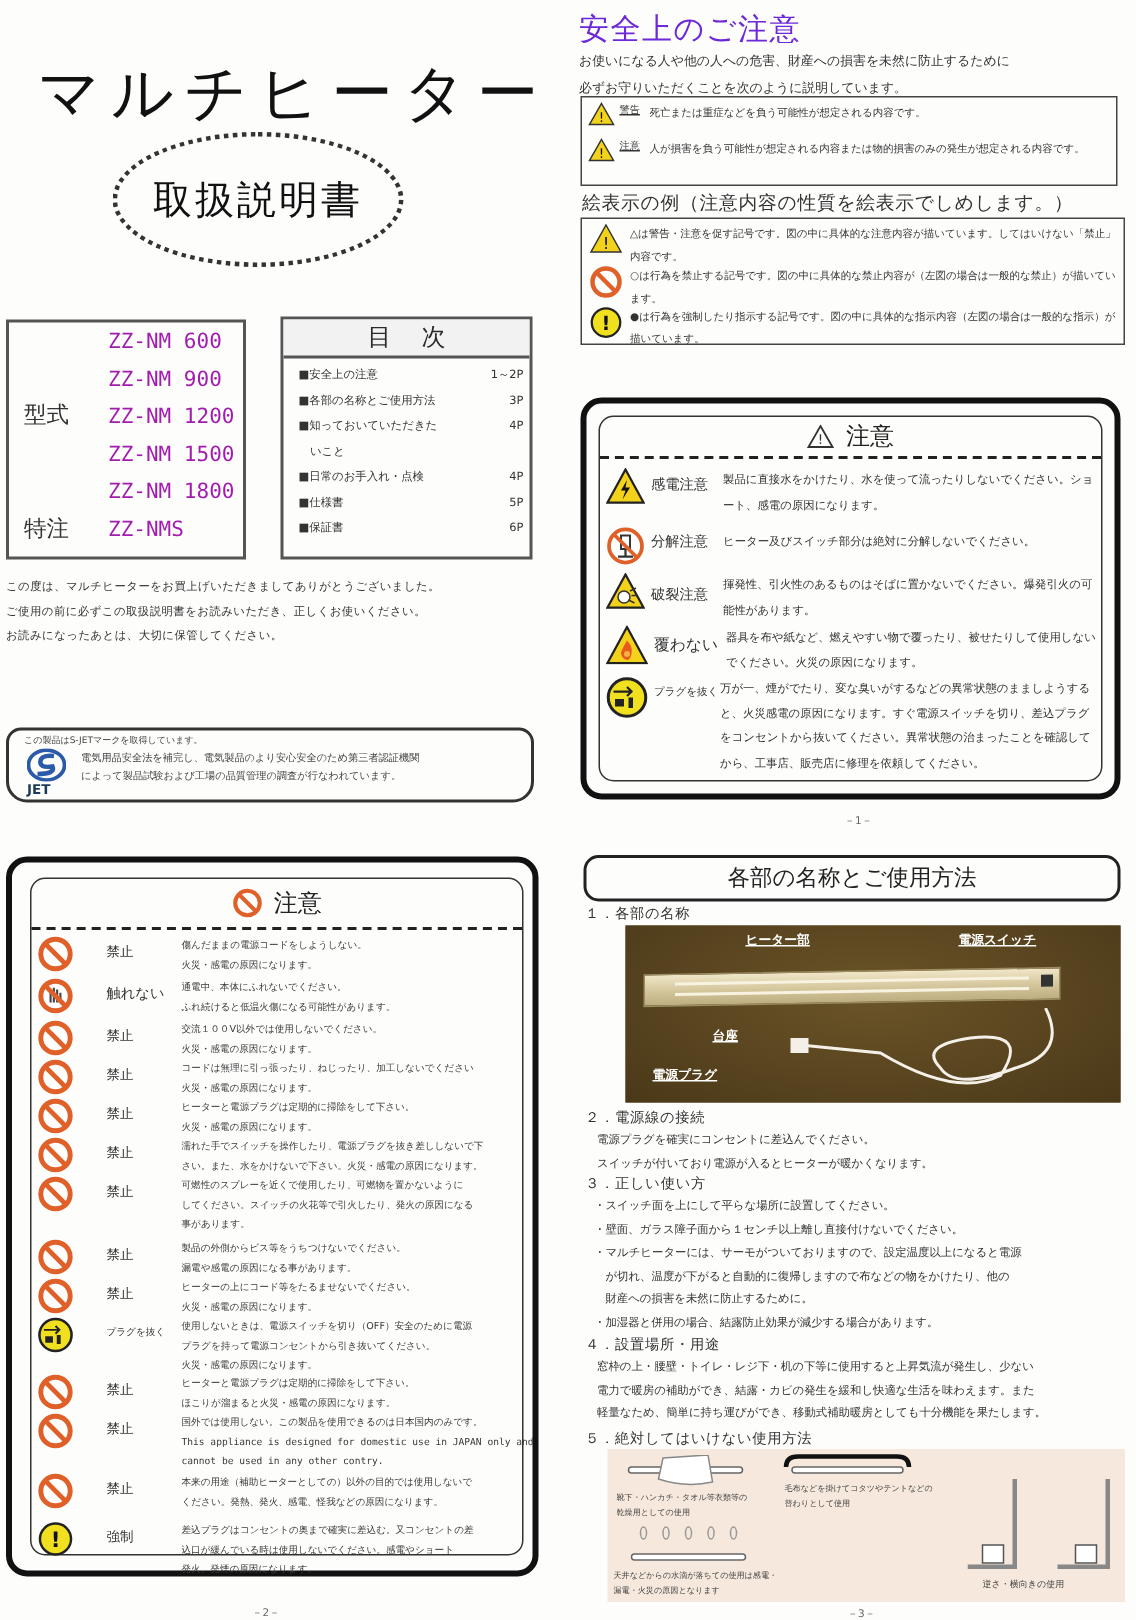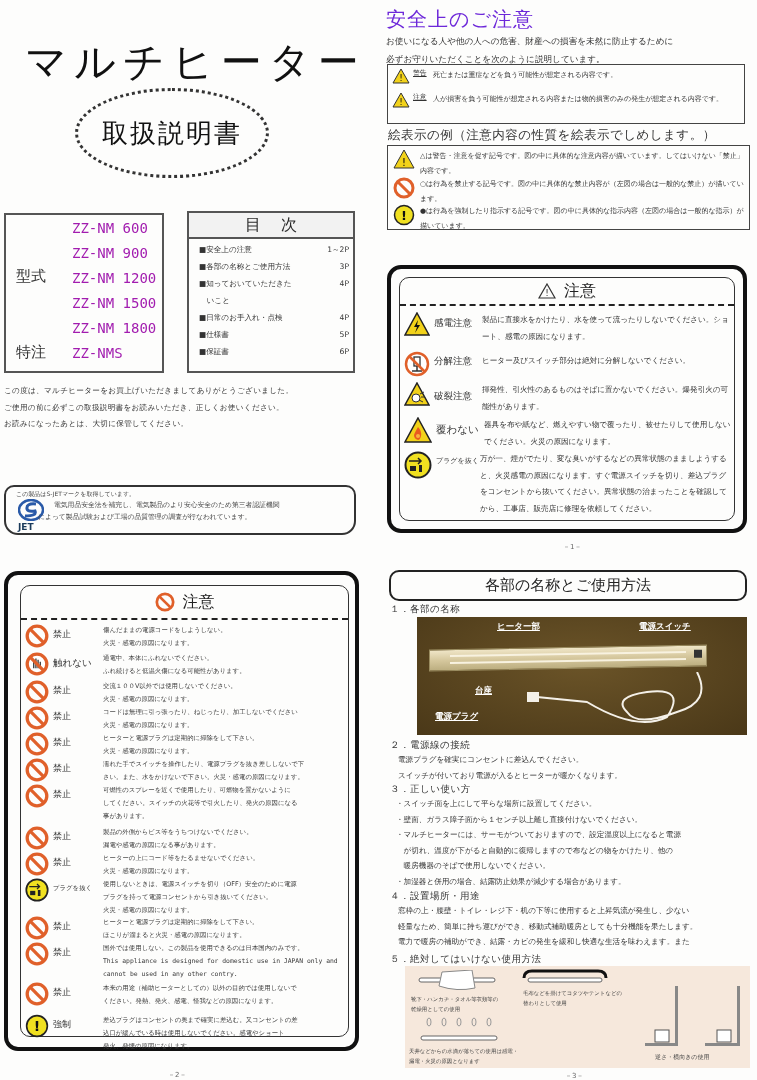--- a/index.html
+++ b/index.html
@@ -39,21 +39,21 @@
   .caution-head { height: 28px; border-bottom: 2px dashed #222; display: flex; justify-content: center; align-items: center; font-size: 16px; color: #222; gap: 8px; }
   .c1-row { position: absolute; left: 4px; display: flex; align-items: flex-start; }
   .c1-row .lbl { font-size: 9.5px; width: 48px; margin-left: 4px; color: #333; }
   .c1-row .txt { font-size: 7.6px; line-height: 16.5px; color: #333; width: 250px; }
   .pagenum { font-size: 7px; color: #666; }
 
   
   #caution2-outer { left: 4px; top: 571px; width: 355px; height: 480px; border: 4px solid #111; border-radius: 14px; }
   #caution2-inner { position: absolute; left: 12px; top: 10px; right: 6px; bottom: 10px; border: 1.5px solid #333; border-radius: 10px; }
   .c2-row { position: absolute; left: 4px; display: flex; align-items: flex-start; }
-  .c2-row .lbl { font-size: 9px; width: 50px; margin-left: 4px; color: #333; }
+  .c2-row .lbl { font-size: 9px; width: 50px; margin-left: 22px; color: #333; }
   .c2-row .txt { font-size: 6.4px; line-height: 13px; color: #3a3a3a; width: 240px; }
 
   
   #names-title-box { left: 389px; top: 570px; width: 358px; height: 31px; border: 2px solid #222; border-radius: 10px; display: flex; align-items: center; justify-content: center; font-size: 15px; color: #222; }
   .sec-h { position: absolute; left: 390px; font-size: 9.5px; color: #333; letter-spacing: 0.5px; }
   .sec-p { position: absolute; left: 398px; font-size: 7.6px; line-height: 15.5px; color: #333; width: 356px; }
   #photo { left: 417px; top: 617px; width: 330px; height: 118px; background: #5a4520; background-image: radial-gradient(ellipse at 50% 40%, #6b5428 0%, #4a3818 100%); }
   #heater-bar { position: absolute; left: 12px; top: 30px; width: 278px; height: 22px; background: linear-gradient(#f0e6c8, #d6c89e 50%, #bcae80); border: 1px solid #9a8c60; transform: skewY(-1deg); }
   .photo-label { position: absolute; font-size: 8.5px; color: #fff; text-decoration: underline; font-weight: bold; }
   #misuse-panel { left: 405px; top: 966px; width: 345px; height: 102px; background: #f6e8dc; }
@@ -116,21 +116,21 @@
 </div>
 
 <div class="abs" id="jet-box">
   <div class="abs xs" style="left:10px;top:1px;font-size:6px;">この製品はS-JETマークを取得しています。</div>
   <svg class="abs" style="left:12px;top:12px;" width="26" height="22" viewBox="0 0 26 22">
     <ellipse cx="13" cy="11" rx="12" ry="10" fill="none" stroke="#2a5aa8" stroke-width="2.5"></ellipse>
     <path d="M18 5 Q8 4 9 10 Q10 13 17 12 Q19 17 7 17" fill="none" stroke="#2a5aa8" stroke-width="3"></path>
   </svg>
   <div class="abs" style="left:12px;top:35px;font-size:9px;font-weight:bold;color:#1a3a5a;">JET</div>
   <div class="abs xs" style="left:48px;top:12px;font-size:6.8px;">電気用品安全法を補完し、電気製品のより安心安全のため第三者認証機関</div>
-  <div class="abs xs" style="left:32px;top:24px;font-size:6.8px;">によって製品試験および工場の品質管理の調査が行なわれています。</div>
+  <div class="abs xs" style="left:48px;top:24px;font-size:6.8px;">によって製品試験および工場の品質管理の調査が行なわれています。</div>
 </div>
 
 <div class="abs" id="safety-title">安全上のご注意</div>
 <div class="abs" id="safety-intro">
   <div>お使いになる人や他の人への危害、財産への損害を未然に防止するために</div>
   <div>必ずお守りいただくことを次のように説明しています。</div>
 </div>
 
 <div class="abs" id="levels-box">
   <div class="lvl" style="top:3px;">
@@ -437,28 +437,28 @@
 <div class="sec-p" style="top:752px;">
   <div>電源プラグを確実にコンセントに差込んでください。</div>
   <div>スイッチが付いており電源が入るとヒーターが暖かくなります。</div>
 </div>
 <div class="sec-h" style="top:783px;">３．正しい使い方</div>
 <div class="sec-p" style="top:796px;left:396px;">
   <div>・スイッチ面を上にして平らな場所に設置してください。</div>
   <div>・壁面、ガラス障子面から１センチ以上離し直接付けないでください。</div>
   <div>・マルチヒーターには、サーモがついておりますので、設定温度以上になると電源</div>
   <div>　が切れ、温度が下がると自動的に復帰しますので布などの物をかけたり、他の</div>
-  <div>　暖房機器のそばで使用しないでください。</div>
+  <div>　財産への損害を未然に防止するために。</div>
   <div>・加湿器と併用の場合、結露防止効果が減少する場合があります。</div>
 </div>
 <div class="sec-h" style="top:890px;">４．設置場所・用途</div>
 <div class="sec-p" style="top:903px;">
   <div>窓枠の上・腰壁・トイレ・レジ下・机の下等に使用すると上昇気流が発生し、少ない</div>
+  <div>電力で暖房の補助ができ、結露・カビの発生を緩和し快適な生活を味わえます。また</div>
   <div>軽量なため、簡単に持ち運びができ、移動式補助暖房としても十分機能を果たします。</div>
-  <div>電力で暖房の補助ができ、結露・カビの発生を緩和し快適な生活を味わえます。また</div>
 </div>
 <div class="sec-h" style="top:953px;text-align:center;">５．絶対してはいけない使用方法</div>
 
 <div class="abs" id="misuse-panel">
   <svg class="abs" style="left:12px;top:4px;" width="80" height="22" viewBox="0 0 80 22">
     <rect x="2" y="8" width="76" height="4" rx="2" fill="#fff" stroke="#666"></rect>
     <path d="M25 2 L55 0 L58 18 Q40 22 22 16 Z" fill="#fff" stroke="#888"></path>
   </svg>
   <div class="abs xs" style="left:6px;top:28px;width:90px;font-size:5.4px;line-height:10px;">靴下・ハンカチ・タオル等衣類等の乾燥用としての使用</div>
   <svg class="abs" style="left:14px;top:50px;" width="80" height="28" viewBox="0 0 80 28">

